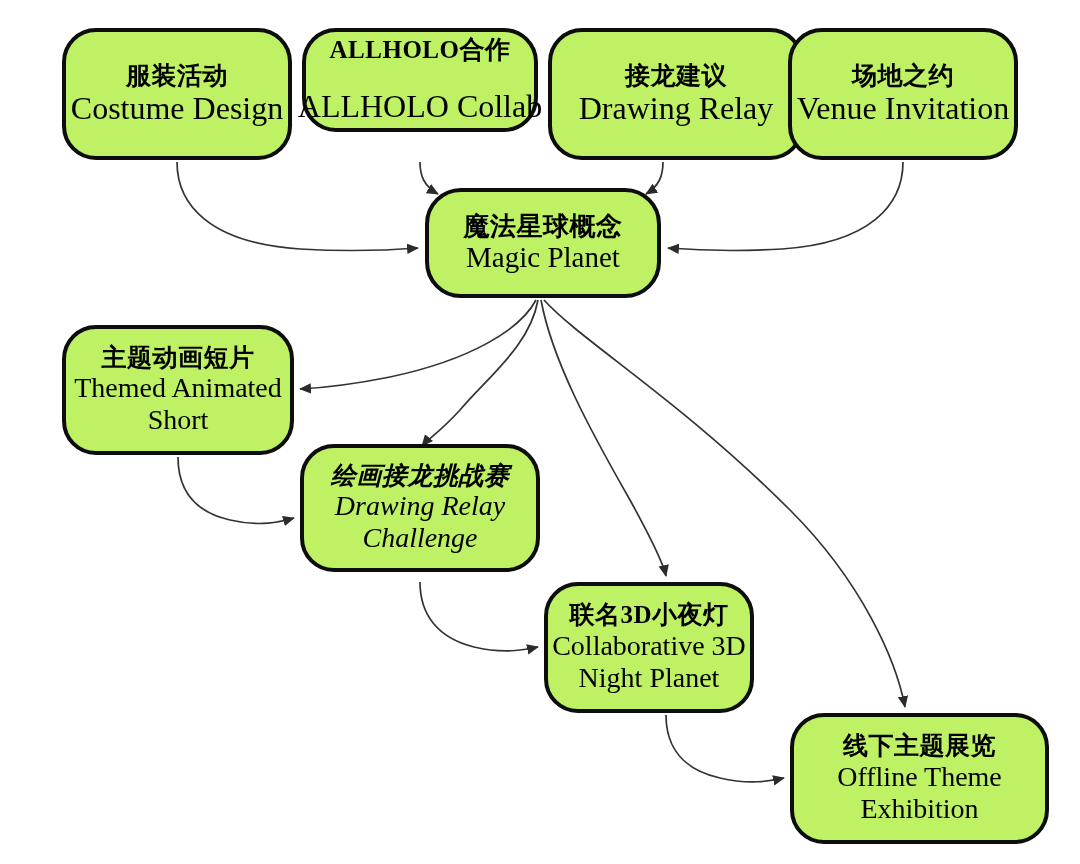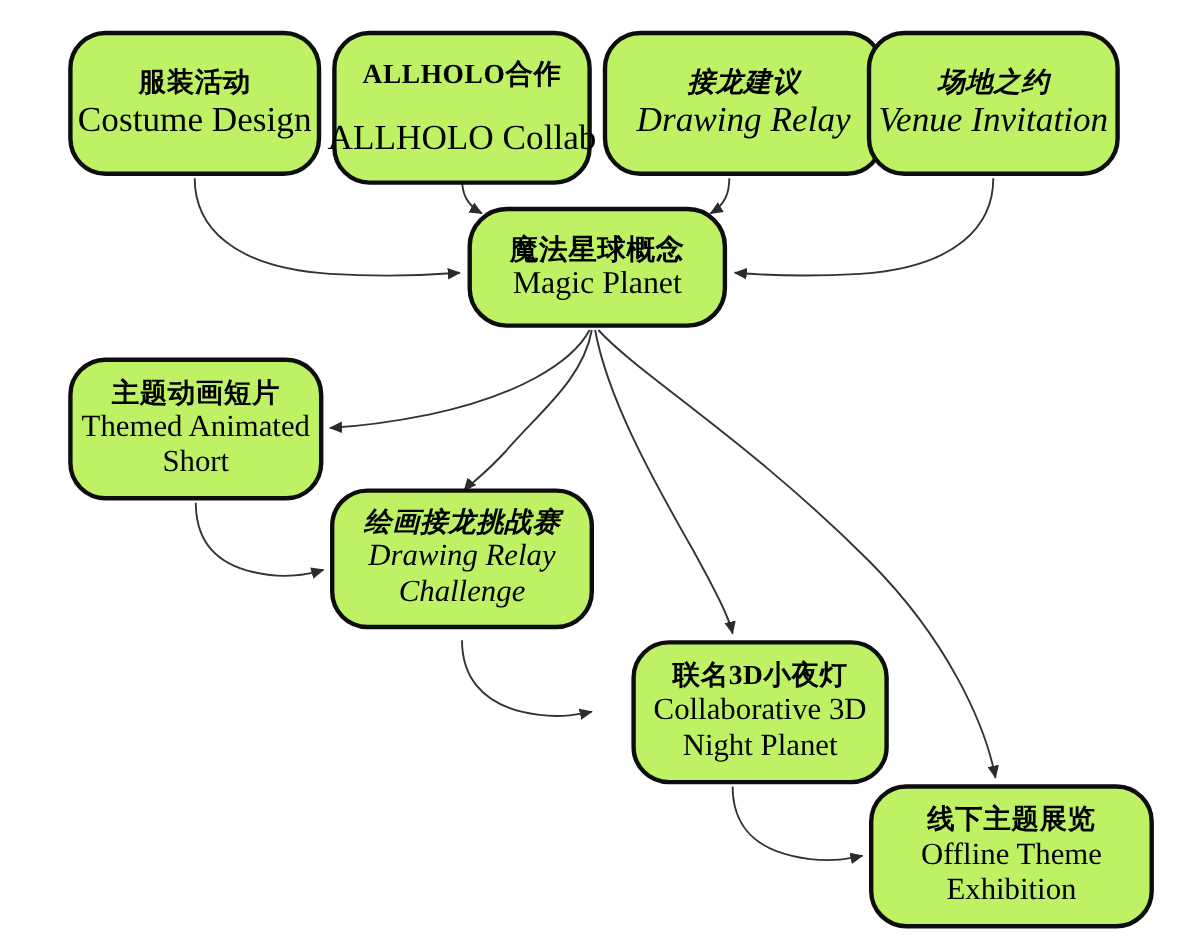--- a/index.html
+++ b/index.html
@@ -53,27 +53,27 @@
   }
   .node-top .zh { font-size: 25px; }
   .node-top .en { font-size: 32px; }
   .node-center .zh { font-size: 26px; }
   .node-center .en { font-size: 29px; }
   .node-flow .zh { font-size: 25px; }
   .node-flow .en { font-size: 28px; }
 
   
   #node-costume        { left: 62px;  top: 28px;  width: 230px; height: 132px; }
-  #node-allholo        { left: 302px; top: 28px;  width: 236px; height: 140px; gap: 24px; }
-  #node-drawing-relay  { left: 548px; top: 28px;  width: 256px; height: 132px; font-style: italic; }
-  #node-venue          { left: 788px; top: 28px;  width: 230px; height: 132px; font-style: italic; }
+  #node-allholo        { left: 302px; top: 28px;  width: 236px; height: 104px; gap: 24px; }
+  #node-drawing-relay  { left: 548px; top: 28px;  width: 256px; height: 132px; }
+  #node-venue          { left: 788px; top: 28px;  width: 230px; height: 132px; }
   #node-magic-planet   { left: 425px; top: 188px; width: 236px; height: 110px; border-radius: 36px; }
   #node-animated-short { left: 62px;  top: 325px; width: 232px; height: 130px; }
   #node-relay-challenge{ left: 300px; top: 444px; width: 240px; height: 128px; font-style: italic; }
-  #node-night-light    { left: 574px; top: 582px; width: 234px; height: 131px; }
+  #node-night-light    { left: 544px; top: 582px; width: 210px; height: 131px; }
   #node-exhibition     { left: 790px; top: 713px; width: 259px; height: 131px; }
 </style>
 </head>
 <body>
 
 <div id="diagram-root">
 
   <svg id="edge-layer" viewBox="0 0 1080 864" width="1080" height="864">
     <defs>
       <marker id="arrow" viewBox="0 0 10 10" refX="9.2" refY="5" markerWidth="7" markerHeight="7" orient="auto-start-reverse">

